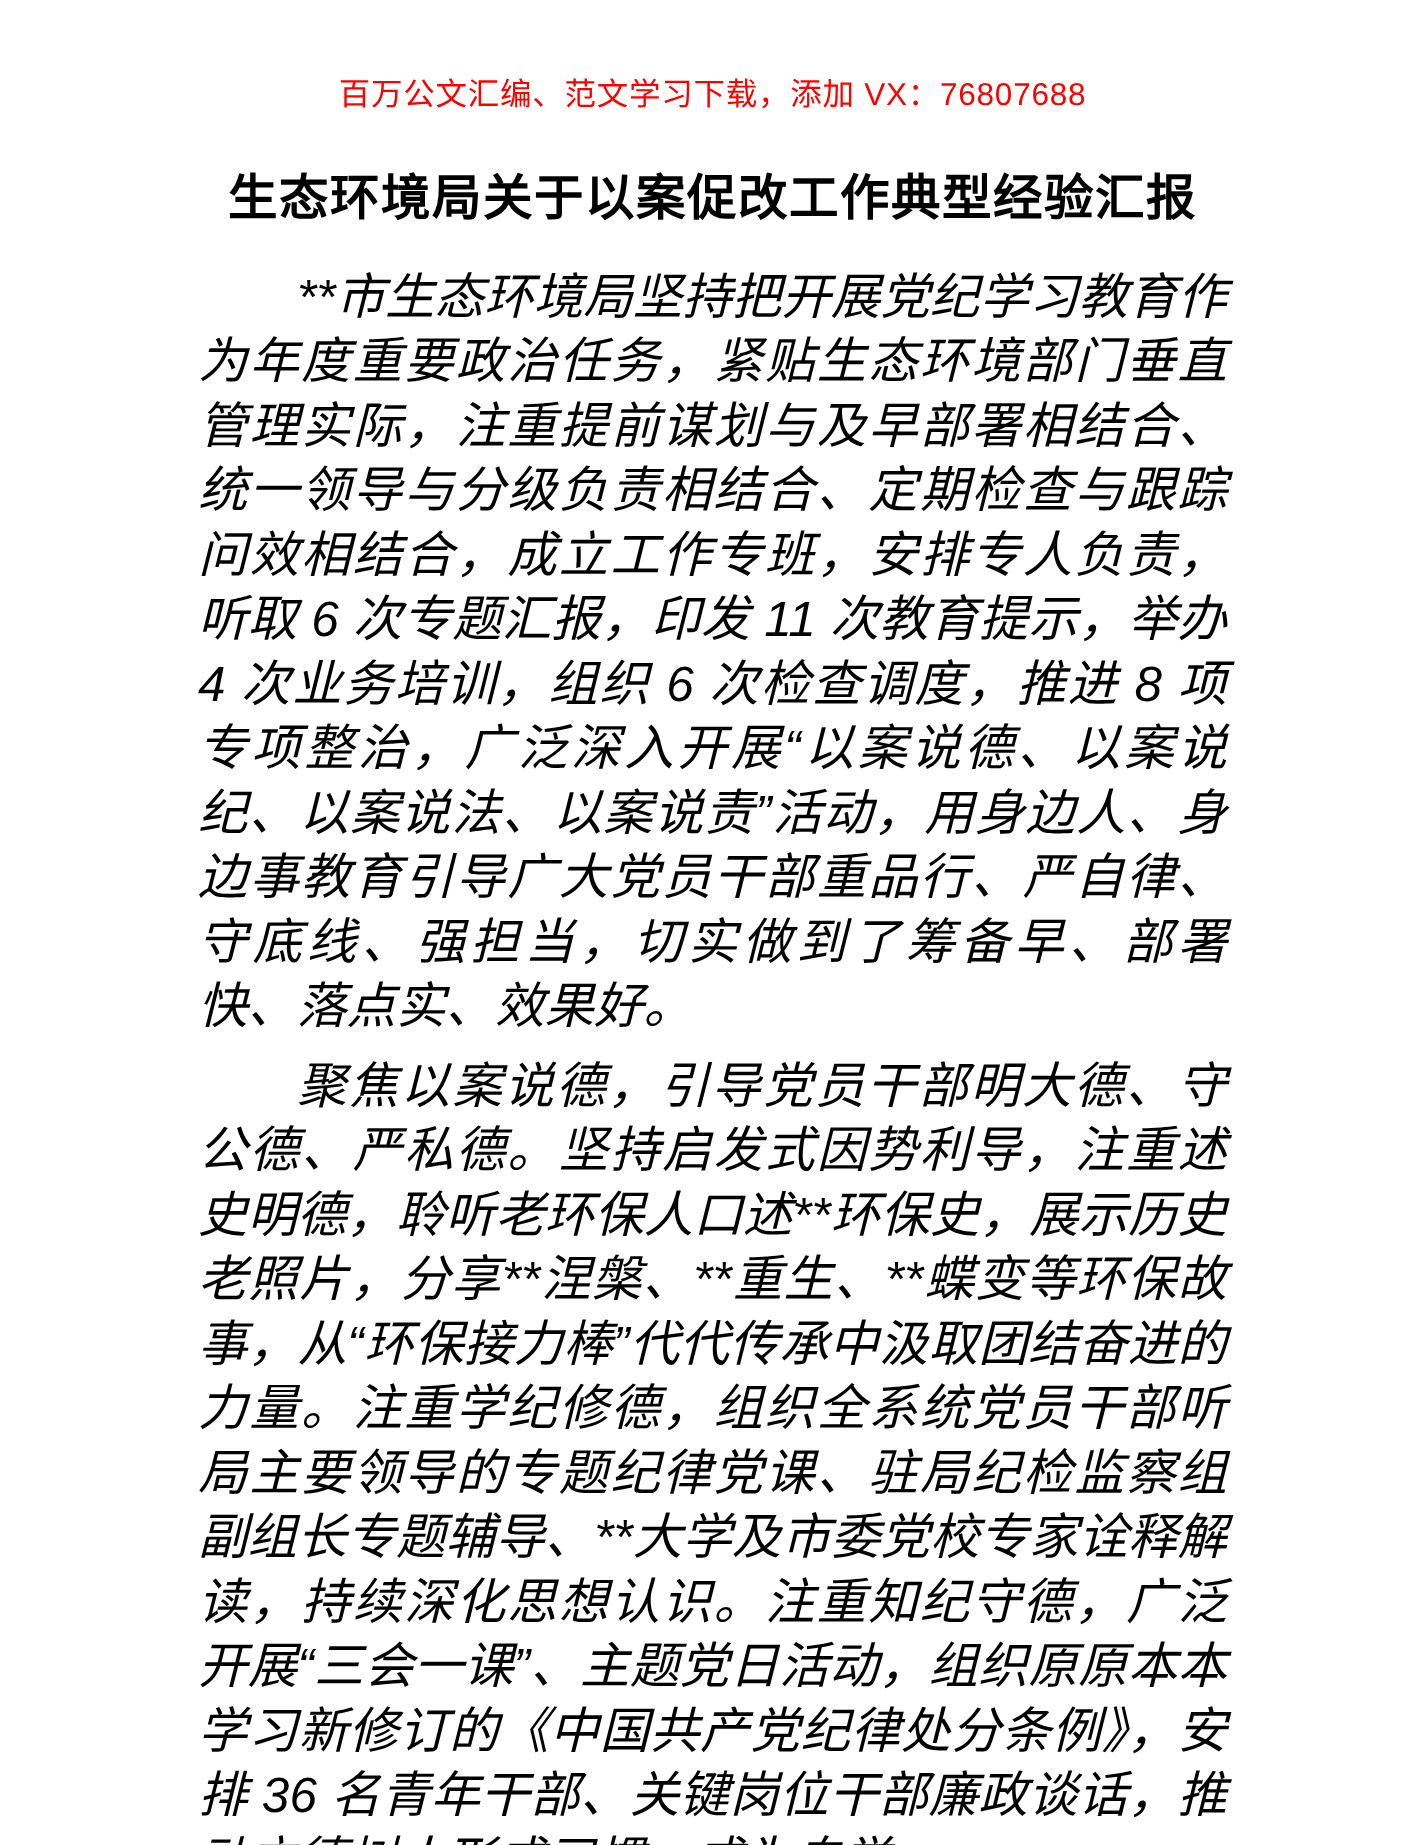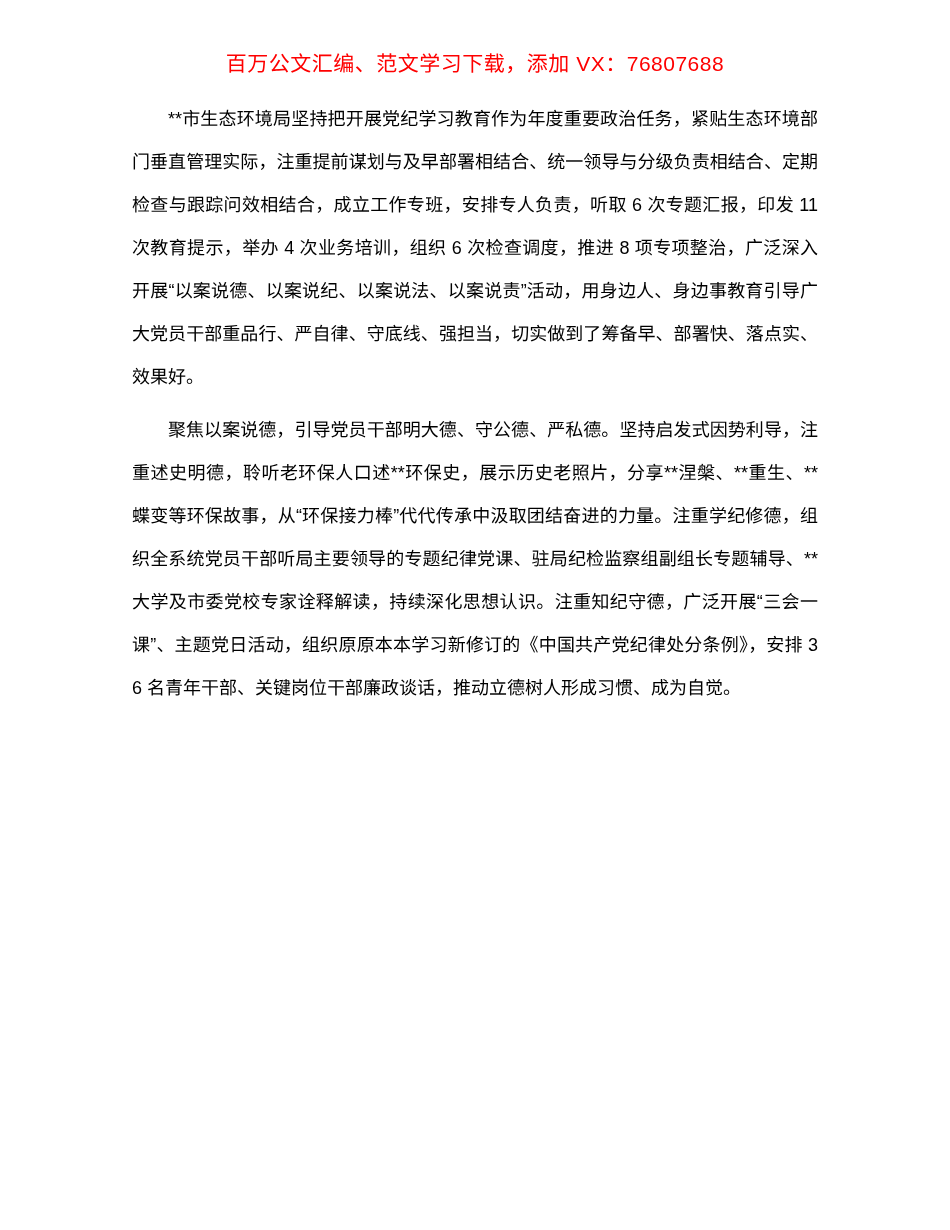--- a/index.html
+++ b/index.html
@@ -30,32 +30,34 @@
     font-size: 33px;
     font-weight: bold;
     line-height: 48px;
     letter-spacing: 1px;
   }
   .content {
     margin: 20px 132px 0 132px;
   }
   .content p {
     margin: 0 0 10px 0;
-    font-size: 18px;
+    font-size: 33px;
     line-height: 43px;
     text-align: justify;
     text-justify: inter-ideograph;
     text-indent: 2em;
     word-break: break-all;
+    font-style: italic;
   }
 </style>
 </head>
 <body>
 
 <div class="page">
   <div class="watermark">百万公文汇编、范文学习下载，添加 VX：76807688</div>
 
+  <h1 class="title">生态环境局关于以案促改工作典型经验汇报</h1>
 
   <div class="content">
     <p>**市生态环境局坚持把开展党纪学习教育作为年度重要政治任务，紧贴生态环境部门垂直管理实际，注重提前谋划与及早部署相结合、统一领导与分级负责相结合、定期检查与跟踪问效相结合，成立工作专班，安排专人负责，听取 6 次专题汇报，印发 11 次教育提示，举办 4 次业务培训，组织 6 次检查调度，推进 8 项专项整治，广泛深入开展“以案说德、以案说纪、以案说法、以案说责”活动，用身边人、身边事教育引导广大党员干部重品行、严自律、守底线、强担当，切实做到了筹备早、部署快、落点实、效果好。</p>
     <p>聚焦以案说德，引导党员干部明大德、守公德、严私德。坚持启发式因势利导，注重述史明德，聆听老环保人口述**环保史，展示历史老照片，分享**涅槃、**重生、**蝶变等环保故事，从“环保接力棒”代代传承中汲取团结奋进的力量。注重学纪修德，组织全系统党员干部听局主要领导的专题纪律党课、驻局纪检监察组副组长专题辅导、**大学及市委党校专家诠释解读，持续深化思想认识。注重知纪守德，广泛开展“三会一课”、主题党日活动，组织原原本本学习新修订的《中国共产党纪律处分条例》，安排 36 名青年干部、关键岗位干部廉政谈话，推动立德树人形成习惯、成为自觉。</p>
   </div>
 </div>
 
 </body></html>

